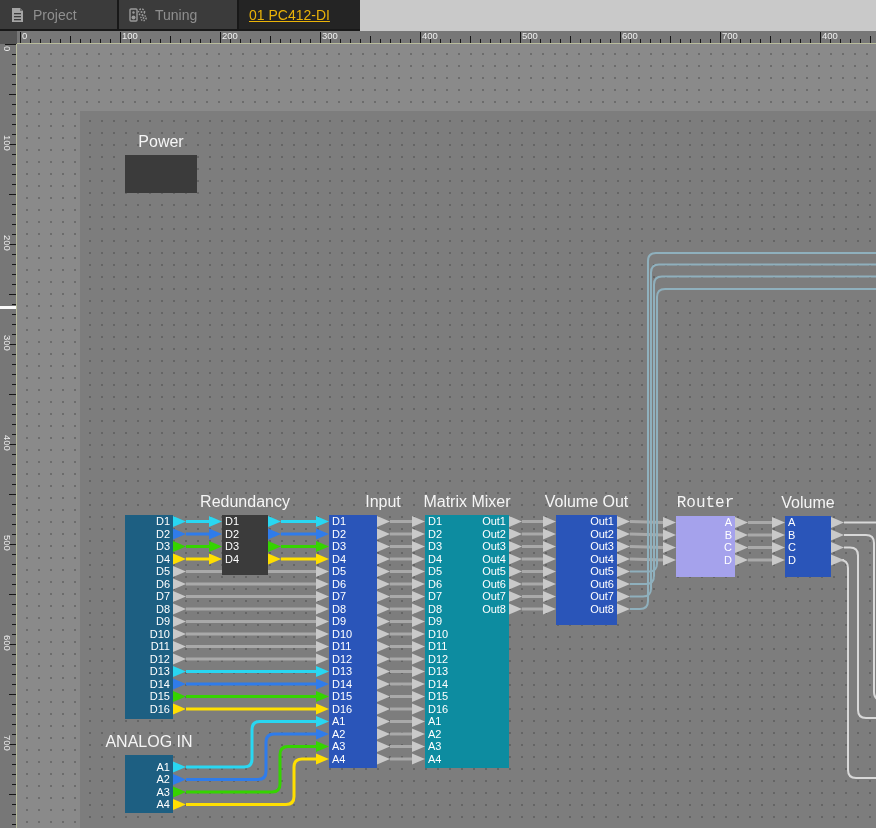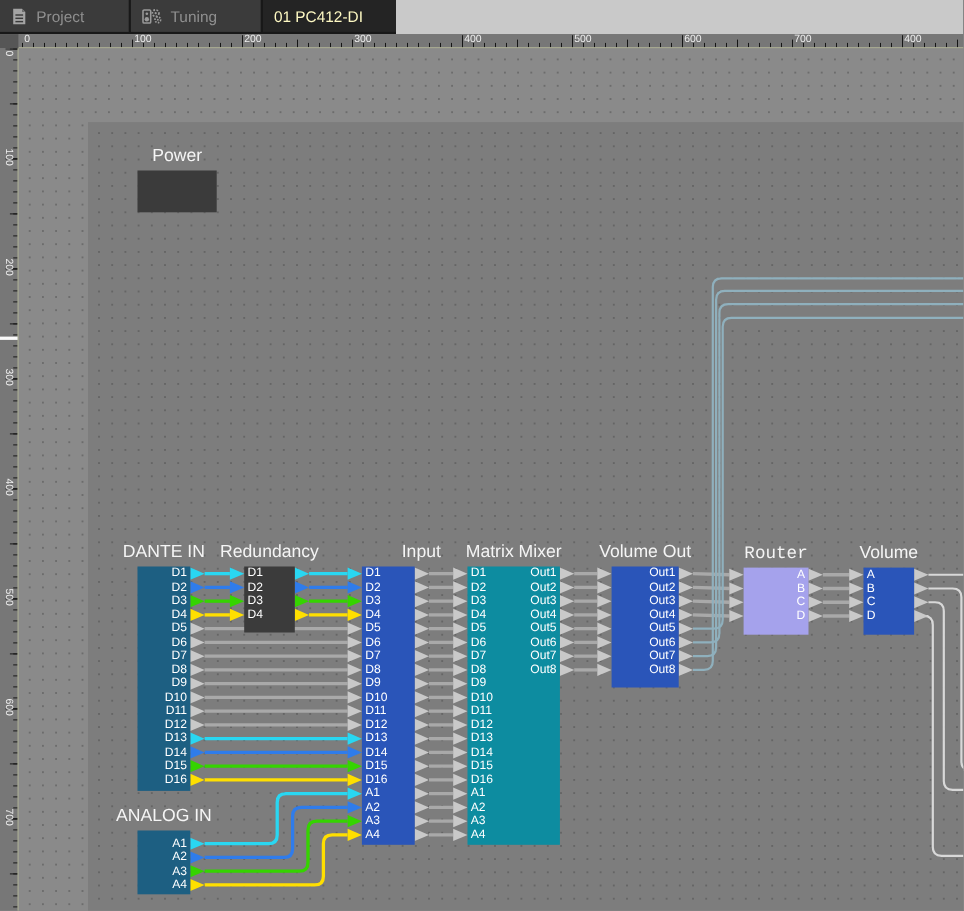--- a/index.html
+++ b/index.html
@@ -5,21 +5,21 @@
   html,body{margin:0;padding:0;width:876px;height:828px;overflow:hidden;
     font-family:"Liberation Sans","DejaVu Sans",sans-serif;background:#8a8a8a;}
   #app{position:relative;width:876px;height:828px;}
 
   
   #tabbar{position:absolute;left:0;top:0;width:876px;height:31px;background:#181818;}
   .tab{position:absolute;top:0;height:29px;display:flex;align-items:center;gap:8px;
     padding-left:10px;box-sizing:border-box;background:#3b3b3b;color:#8f8f8f;font-size:14px;}
   #tab-project{left:0;width:117px;}
   #tab-tuning{left:119px;width:118px;}
-  #tab-device{left:239px;width:121px;background:#242424;color:#fef9c3;}
+  #tab-device{left:239px;width:121px;background:#242424;color:#eab308;text-decoration:underline;}
   #tab-filler{position:absolute;left:360px;top:0;width:516px;height:31px;background:#c9c9c9;}
   .tab svg{flex:0 0 auto;}
 
   
   #ruler-corner{position:absolute;left:0;top:31px;width:17px;height:13px;background:#565656;}
   #hruler{position:absolute;left:17px;top:31px;width:859px;height:13px;background:#777;
     border-bottom:1px solid #b9bc9c;box-sizing:border-box;
     background-image:
       linear-gradient(90deg,#151515 0 1px,transparent 1px),
       linear-gradient(90deg,#151515 0 1px,transparent 1px),
@@ -333,21 +333,20 @@
         <div class="portlabel out" style="top: 88.5px;">D8</div>
         <div class="portlabel out" style="top: 101px;">D9</div>
         <div class="portlabel out" style="top: 113.5px;">D10</div>
         <div class="portlabel out" style="top: 126px;">D11</div>
         <div class="portlabel out" style="top: 138.5px;">D12</div>
         <div class="portlabel out" style="top: 151px;">D13</div>
         <div class="portlabel out" style="top: 163.5px;">D14</div>
         <div class="portlabel out" style="top: 176px;">D15</div>
         <div class="portlabel out" style="top: 188.5px;">D16</div>
       </div>
-      <div class="block-title" style="left: 49px; top: 493px;">DANTE IN</div>
       <div class="block" style="left: 222px; top: 515px; width: 46px; height: 60px; background: rgb(59, 59, 59);">
         <div class="portlabel in" style="top: 1px;">D1</div>
         <div class="portlabel in" style="top: 13.5px;">D2</div>
         <div class="portlabel in" style="top: 26px;">D3</div>
         <div class="portlabel in" style="top: 38.5px;">D4</div>
       </div>
       <div class="block-title" style="left: 145px; top: 493px;">Redundancy</div>
       <div class="block" style="left: 125px; top: 755px; width: 48px; height: 58px; background: rgb(29, 95, 130);">
         <div class="portlabel out" style="top: 6.5px;">A1</div>
         <div class="portlabel out" style="top: 19px;">A2</div>

